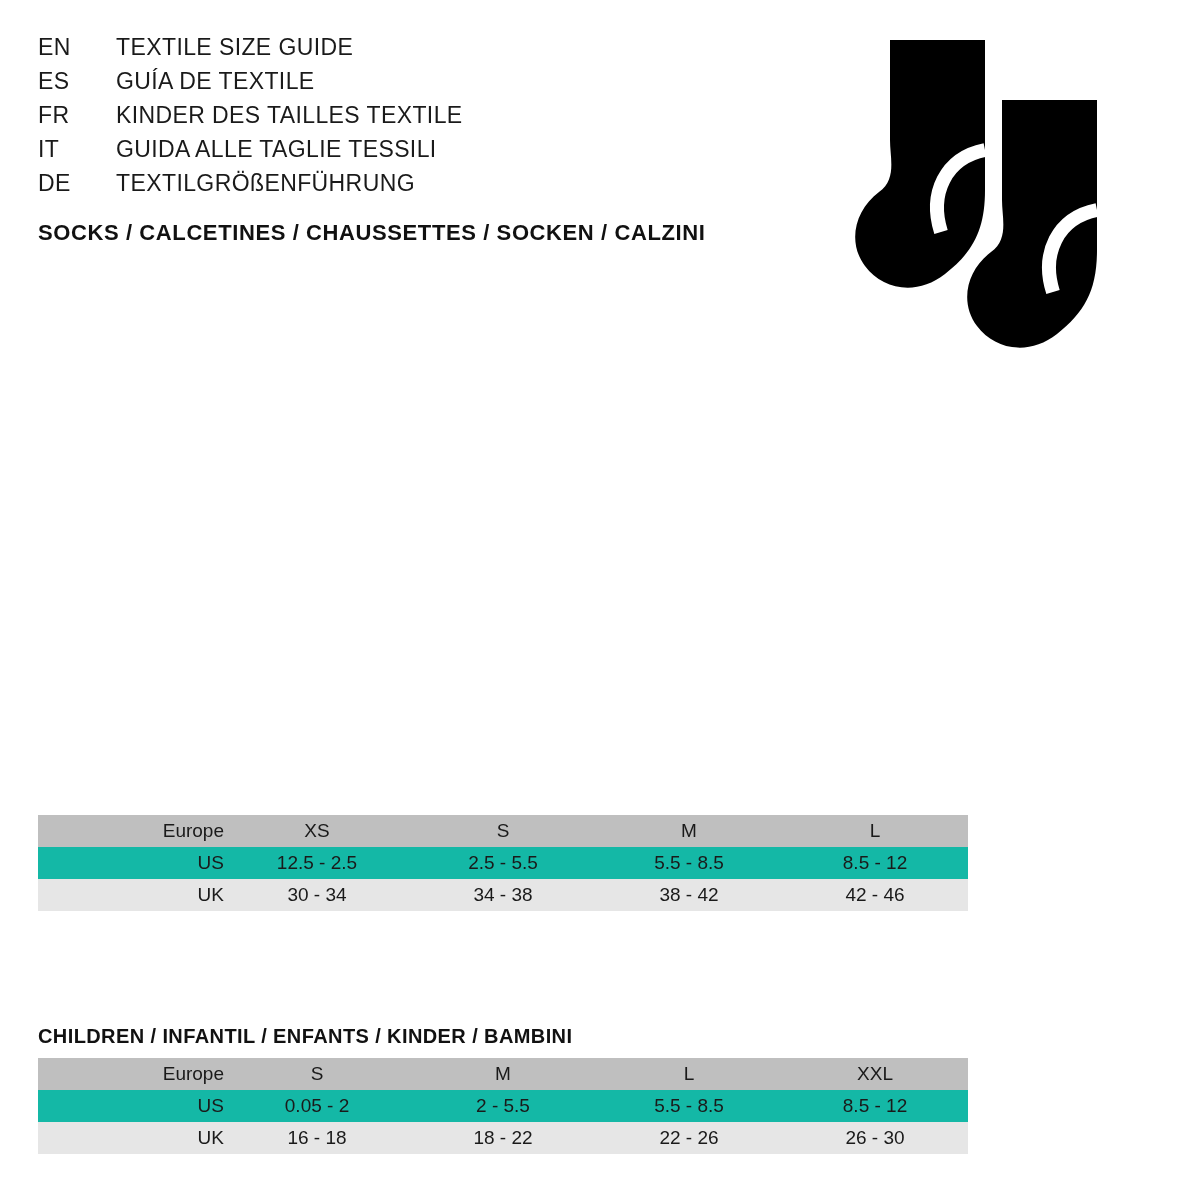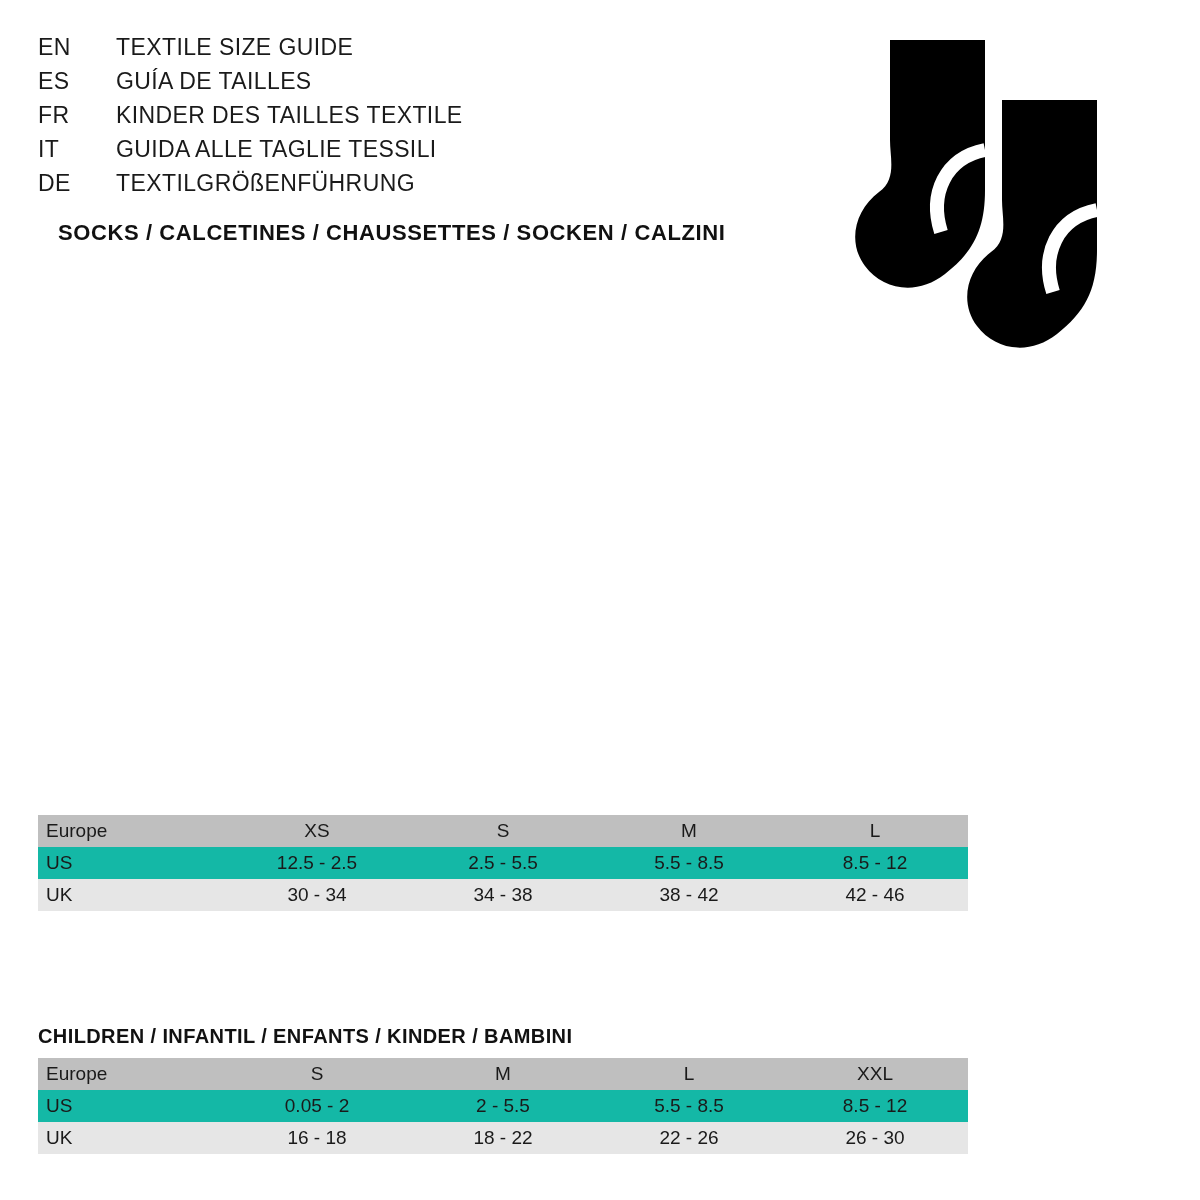--- a/index.html
+++ b/index.html
@@ -40,21 +40,20 @@
     letter-spacing: 0.4px;
     color: #1a1a1a;
     font-weight: 400;
   }
   .product-line {
     margin-top: 20px;
     font-size: 22px;
     font-weight: bold;
     letter-spacing: 0.6px;
     color: #111111;
-    margin-left: 20px;
   }
 
   
   .socks-art {
     position: absolute;
     left: 810px;
     top: 30px;
     width: 330px;
     height: 330px;
   }
@@ -84,21 +83,21 @@
   table.size-table td {
     height: 32px;
     font-size: 19px;
     color: #1a1a1a;
     padding: 0;
     vertical-align: middle;
   }
   table.size-table td.label {
     width: 178px;
     padding-left: 8px;
-    text-align: left;
+    text-align: right;
   }
   table.size-table td.val {
     text-align: center;
   }
   tr.row-head td {
     background: #bfbfbf;
     font-weight: normal;
   }
   tr.row-head td.val {
     font-weight: normal;
@@ -117,21 +116,21 @@
 <body>
 
 <div class="header">
 
   <div class="lang-row">
     <span class="lang-code">EN</span>
     <span class="lang-text">TEXTILE SIZE GUIDE</span>
   </div>
   <div class="lang-row">
     <span class="lang-code">ES</span>
-    <span class="lang-text">GUÍA DE TAILLES</span>
+    <span class="lang-text">GUÍA DE TEXTILE</span>
   </div>
   <div class="lang-row">
     <span class="lang-code">FR</span>
     <span class="lang-text">KINDER DES TAILLES TEXTILE</span>
   </div>
   <div class="lang-row">
     <span class="lang-code">IT</span>
     <span class="lang-text">GUIDA ALLE TAGLIE TESSILI</span>
   </div>
   <div class="lang-row">

